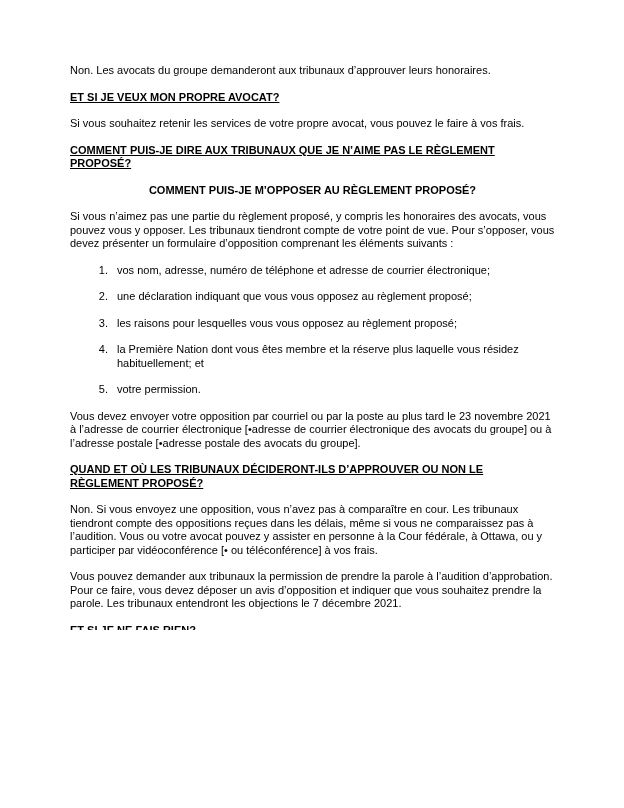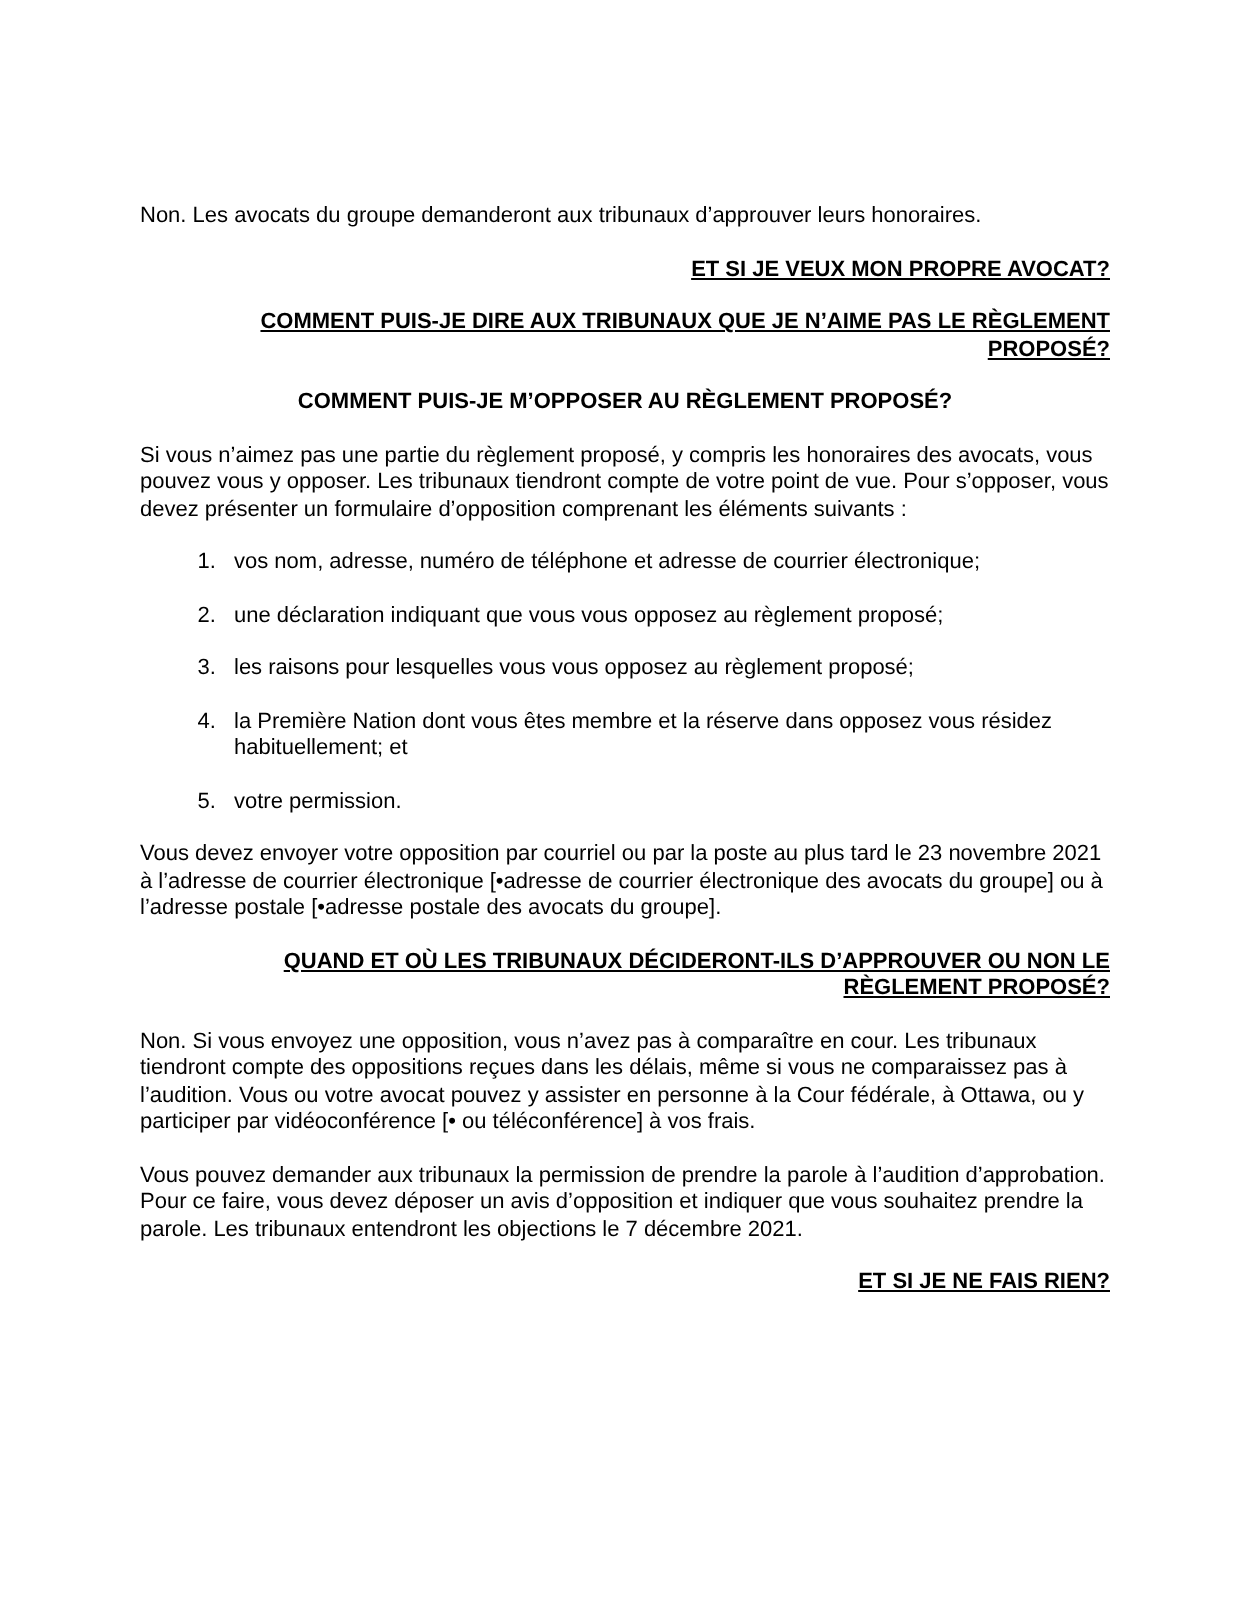--- a/index.html
+++ b/index.html
@@ -11,31 +11,29 @@
     box-sizing: border-box;
     width: 624px;
     height: 630px;
     background: #ffffff;
     padding: 64px 69px 0 70px;
     font-family: "Liberation Sans", "DejaVu Sans", sans-serif;
     font-size: 11px;
     line-height: 13.5px;
     color: #000000;
     overflow: hidden;
-    margin-top: 38px;
   }
   .para {
     margin: 0 0 13px 0;
   }
   .heading {
     font-size: 11px;
     font-weight: bold;
     margin: 0 0 13px 0;
     line-height: 13.5px;
-    text-align: right;
   }
   .heading.underlined {
     text-decoration: underline;
   }
   .heading.centered {
     text-align: center;
   }
   ol.req-list {
     margin: 0 0 13px 0;
     padding: 0 0 0 41px;
@@ -47,32 +45,33 @@
 </style>
 </head>
 <body>
 
 <div class="page">
 
   <p class="para">Non. Les avocats du groupe demanderont aux tribunaux d’approuver leurs honoraires.</p>
 
   <h2 class="heading underlined">ET SI JE VEUX MON PROPRE AVOCAT?</h2>
 
+  <p class="para">Si vous souhaitez retenir les services de votre propre avocat, vous pouvez le faire à vos frais.</p>
 
   <h2 class="heading underlined">COMMENT PUIS-JE DIRE AUX TRIBUNAUX QUE JE N’AIME PAS LE RÈGLEMENT PROPOSÉ?</h2>
 
   <h2 class="heading centered">COMMENT PUIS-JE M’OPPOSER AU RÈGLEMENT PROPOSÉ?</h2>
 
   <p class="para">Si vous n’aimez pas une partie du règlement proposé, y compris les honoraires des avocats, vous pouvez vous y opposer. Les tribunaux tiendront compte de votre point de vue. Pour s’opposer, vous devez présenter un formulaire d’opposition comprenant les éléments suivants :</p>
 
   <ol class="req-list">
     <li>vos nom, adresse, numéro de téléphone et adresse de courrier électronique;</li>
     <li>une déclaration indiquant que vous vous opposez au règlement proposé;</li>
     <li>les raisons pour lesquelles vous vous opposez au règlement proposé;</li>
-    <li>la Première Nation dont vous êtes membre et la réserve dans opposez vous résidez habituellement; et</li>
+    <li>la Première Nation dont vous êtes membre et la réserve plus laquelle vous résidez habituellement; et</li>
     <li>votre permission.</li>
   </ol>
 
   <p class="para">Vous devez envoyer votre opposition par courriel ou par la poste au plus tard le 23&nbsp;novembre&nbsp;2021 à l’adresse de courrier électronique [•adresse de courrier électronique des avocats du groupe] ou à l’adresse postale [•adresse postale des avocats du groupe].</p>
 
   <h2 class="heading underlined">QUAND ET OÙ LES TRIBUNAUX DÉCIDERONT-ILS D’APPROUVER OU NON LE RÈGLEMENT PROPOSÉ?</h2>
 
 
 
   <p class="para">Non. Si vous envoyez une opposition, vous n’avez pas à comparaître en cour. Les tribunaux tiendront compte des oppositions reçues dans les délais, même si vous ne comparaissez pas à l’audition. Vous ou votre avocat pouvez y assister en personne à la Cour fédérale, à Ottawa, ou y participer par vidéoconférence [• ou téléconférence] à vos frais.</p>

